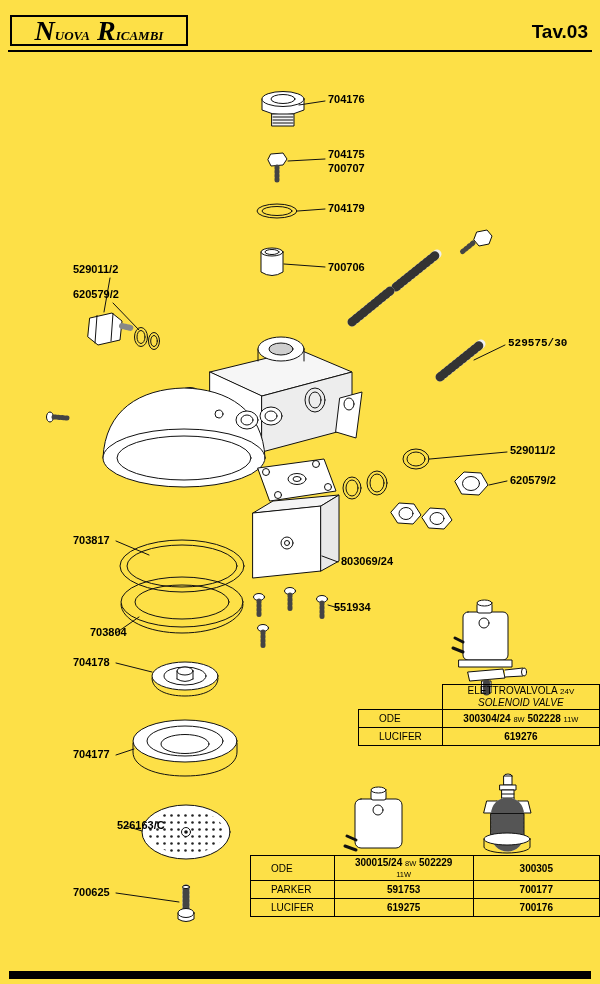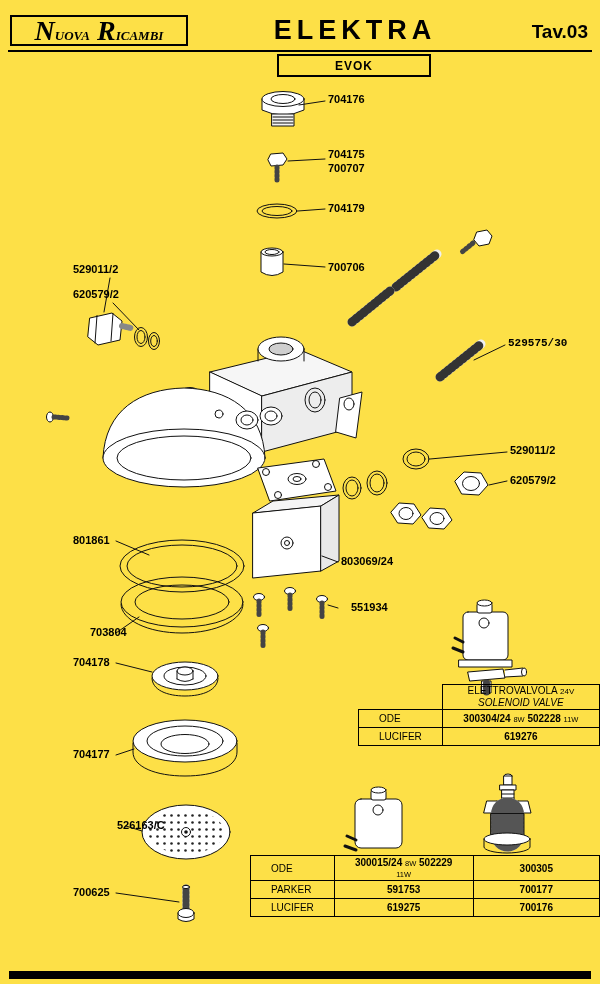--- a/index.html
+++ b/index.html
@@ -41,26 +41,22 @@
 </style>
 </head>
 <body>
 
 <div class="page">
 
   <div class="logo-box">
     <span class="logo-word">Nuova</span>
     <span class="logo-word">Ricambi</span>
   </div>
-  <div class="title">ELEKTRA</div>
   <div class="sheet">Tav.03</div>
   <div class="rule"></div>
-  <div class="model-box">
-    <span>EVOK</span>
-  </div>
 
   <svg class="art" width="600" height="984" viewBox="0 0 600 984">
     <defs>
       <pattern id="dots" width="7" height="7" patternUnits="userSpaceOnUse">
         <circle cx="3.5" cy="3.5" r="1.3" fill="#222"></circle>
       </pattern>
     </defs>
     <g stroke="#111" stroke-width="1" fill="none" stroke-linecap="round" stroke-linejoin="round">
 
       <g>
@@ -300,23 +296,23 @@
   <div class="plabel" style="left:328px; top:93px;">704176</div>
   <div class="plabel" style="left:328px; top:148px;">704175</div>
   <div class="plabel" style="left:328px; top:162px;">700707</div>
   <div class="plabel" style="left:328px; top:202px;">704179</div>
   <div class="plabel" style="left:328px; top:261px;">700706</div>
   <div class="plabel" style="left:73px;  top:263px;">529011/2</div>
   <div class="plabel" style="left:73px;  top:288px;">620579/2</div>
   <div class="plabel" style="left:508px; top:337px;font-family:Liberation Mono, monospace;">529575/30</div>
   <div class="plabel" style="left:510px; top:444px;">529011/2</div>
   <div class="plabel" style="left:510px; top:474px;">620579/2</div>
-  <div class="plabel" style="left:73px;  top:534px;">801861</div>
+  <div class="plabel" style="left:73px;  top:534px;">703817</div>
   <div class="plabel" style="left:341px; top:555px;">803069/24</div>
-  <div class="plabel" style="left:351px; top:601px;">551934</div>
+  <div class="plabel" style="left:334px; top:601px;">551934</div>
   <div class="plabel" style="left:73px;  top:626px;margin-left:17px;">703804</div>
   <div class="plabel" style="left:73px;  top:656px;">704178</div>
   <div class="plabel" style="left:73px;  top:748px;">704177</div>
   <div class="plabel" style="left:73px;  top:819px;padding-left:44px;">526163/C</div>
   <div class="plabel" style="left:73px;  top:886px;">700625</div>
 
   <table class="ptable" style="left:358px; top:684px;">
     <colgroup>
         <col style="width:56px">
         <col style="width:180px">

